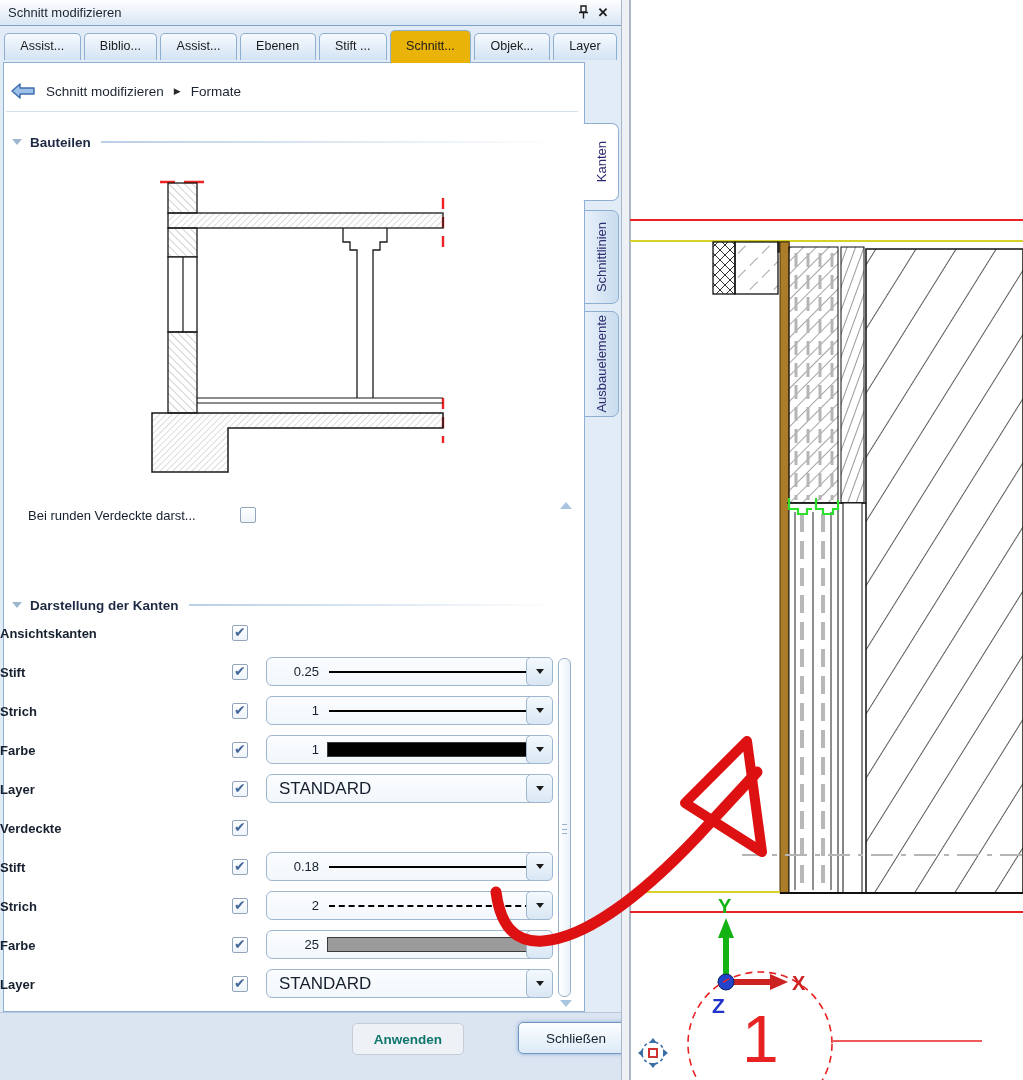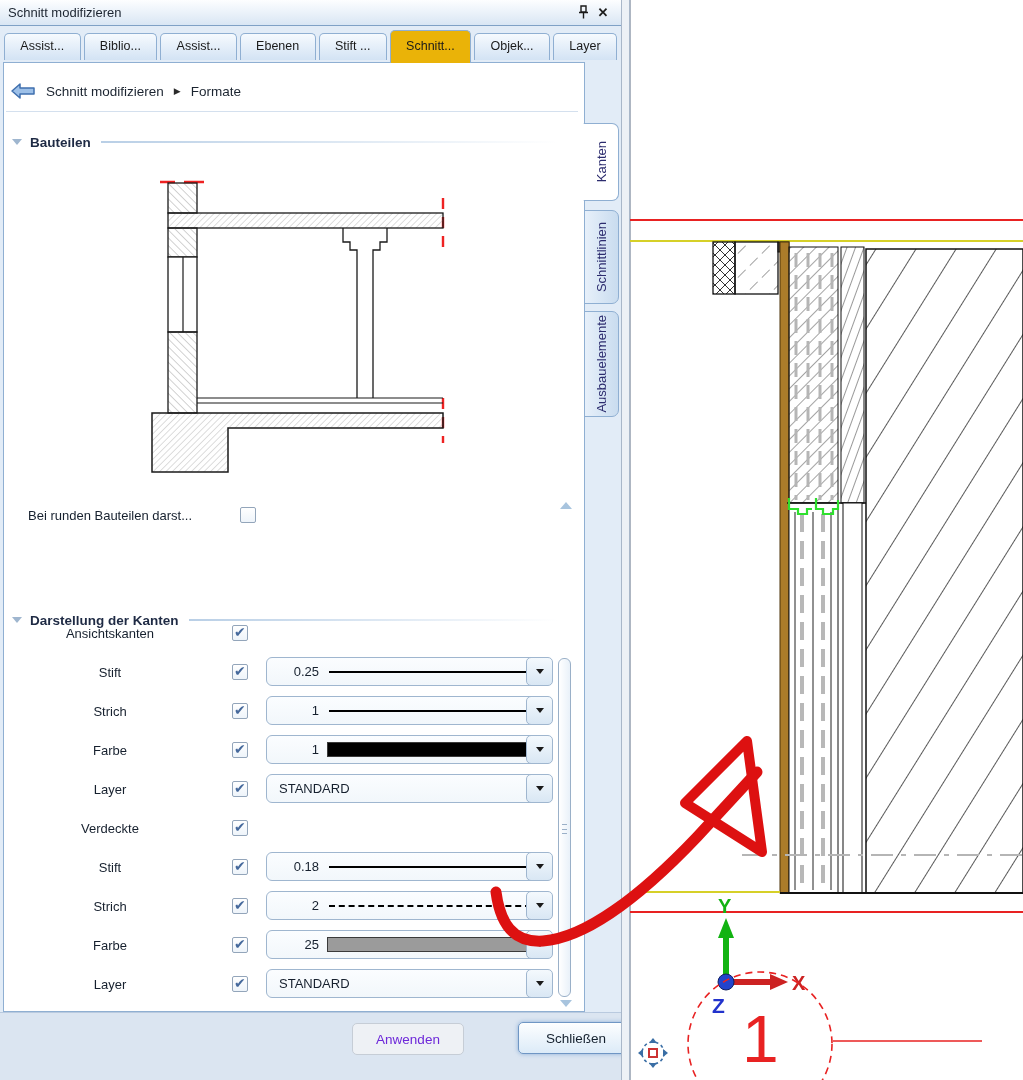--- a/index.html
+++ b/index.html
@@ -43,26 +43,26 @@
   .cb { width:16px; height:16px; border:1px solid #93a5ba; border-radius:2px;
     background:linear-gradient(#ffffff,#eef4fa); position:relative; flex:none; }
   .cb.checked::after { content:"\2714"; position:absolute; left:1px; top:-2px;
     color:#46699c; font-size:14px; }
 
   .round-row { position:absolute; left:28px; top:503px; width:520px; height:24px;
     display:flex; align-items:center; }
   .round-row .lbl { font-size:13px; width:212px; }
 
   .frow { position:absolute; left:0; height:30px; display:flex; align-items:center; }
-  .frow .lbl { width:232px; text-align:center; font-size:13px; padding-right:12px; }
+  .frow .lbl { width:232px; text-align:left; font-size:13px; padding-right:12px;font-weight:bold; }
   .combo { position:absolute; left:266px; top:0; width:284px; height:29px;
     border:1px solid #9fb6cf; border-radius:6px; background:linear-gradient(#fbfdff,#f2f7fb);
     display:flex; align-items:center; padding:0 8px; }
   .combo .val { width:44px; text-align:right; font-size:13px; }
-  .combo .tval { font-size:13px; padding-left:4px; }
+  .combo .tval { font-size:17px; padding-left:4px; }
   .combo .linesample { flex:1; margin:0 10px; height:0; border-top:2px solid #000; }
   .combo .linesample.dashed { border-top-style:dashed; }
   .combo .swatch { flex:1; margin:0 8px; height:15px; border:1px solid #3a3a3a; }
   .drop { position:absolute; left:526px; top:0; width:27px; height:29px;
     border:1px solid #9fb6cf; border-radius:5px; background:linear-gradient(#f4f9fd,#d9e7f4);
     display:flex; align-items:center; justify-content:center; }
   .drop::after { content:""; width:0; height:0; border-left:4px solid transparent;
     border-right:4px solid transparent; border-top:5px solid #1a1a1a; }
 
   
@@ -82,21 +82,21 @@
     display:flex; align-items:center; justify-content:center; }
   .vtab.active { left:583px; width:36px; background:#fff; border-left:1px solid #fff; z-index:4; }
   .vtab span { writing-mode:vertical-rl; transform:rotate(180deg);
     font-size:13px; color:#2c2c6e; white-space:nowrap; }
 
   .bottombar { position:absolute; left:0; top:1012px; width:621px; height:68px;
     background:#dbe5f1; border-top:1px solid #b9cadf; }
   .btn { position:absolute; height:32px; border-radius:5px; font-size:13.5px;
     display:flex; align-items:center; justify-content:center; font-family:inherit; }
   .btn.apply { left:352px; top:1023px; width:112px; background:#eef1f5;
-    border:1px solid #c6cdd6; color:#6d28d9; }
+    border:1px solid #c6cdd6; color:#0f766e;font-weight:bold; }
   .btn.close { left:478px; top:1022px; width:116px;
     background:linear-gradient(#fdfeff,#dcebf8); border:1px solid #6f96c4;
     box-shadow:0 0 4px rgba(90,140,200,.6); color:#14202e;margin-left:40px; }
 
   
   #splitter { position:absolute; left:621px; top:0; width:9px; height:1080px;
     background:#edf1f6; border-left:1px solid #a9b7c9; border-right:1px solid #a9b7c9; }
   #canvas { position:absolute; left:630px; top:0; width:393px; height:1080px; background:#fff; }
   #annot { position:absolute; left:0; top:0; width:1023px; height:1080px; pointer-events:none; }
 
@@ -173,25 +173,25 @@
 
       <path d="M205 60 V74 H212 V82 H219 V230 M235 230 V82 H242 V74 H249 V60" fill="none" stroke="#1a1a1a" stroke-width="1.3"></path>
 
       <path d="M59 230 H305 M59 235 H305" stroke="#1a1a1a" stroke-width="1.2" fill="none"></path>
 
       <path d="M14 245 H305 V260 H90 V304 H14 Z" fill="url(#hP2)" stroke="#1a1a1a" stroke-width="1.5"></path>
     </svg>
   </div>
 
   <div class="round-row">
-    <span class="lbl">Bei runden Bauteilen darst...</span>
+    <span class="lbl">Bei runden Verdeckte darst...</span>
     <span class="cb" id="round-cb"></span>
   </div>
 
-  <div class="sec-head" style="top:611px; width:546px;">
+  <div class="sec-head" style="top:596px; width:546px;">
     <span class="sec-tri"></span>
     <span class="sec-lbl">Darstellung der Kanten</span>
     <span class="sec-rule"></span>
   </div>
 
   <div id="rows-host">
       <div class="frow" style="top: 618px; width: 560px;">
         <span class="lbl">Ansichtskanten</span>
         <span class="cb checked"></span>
       </div>

